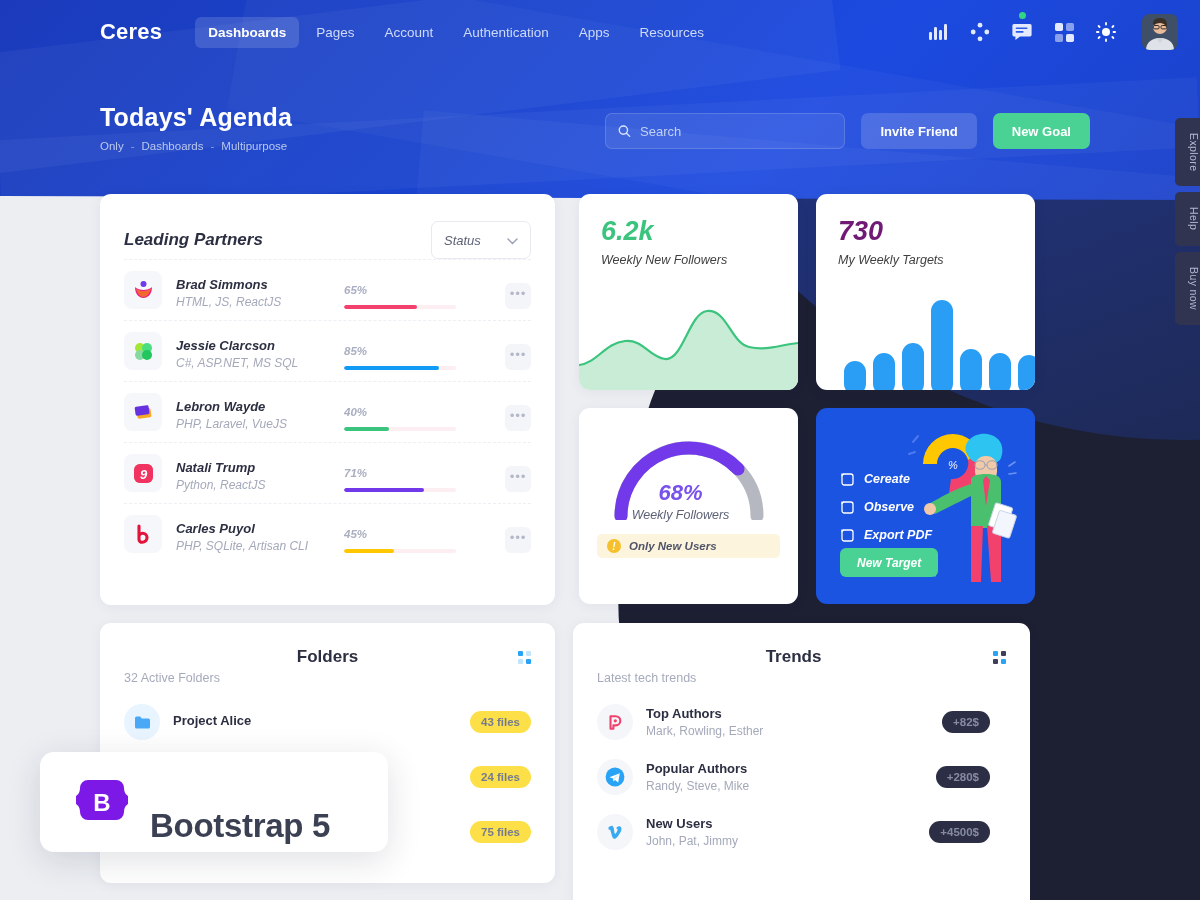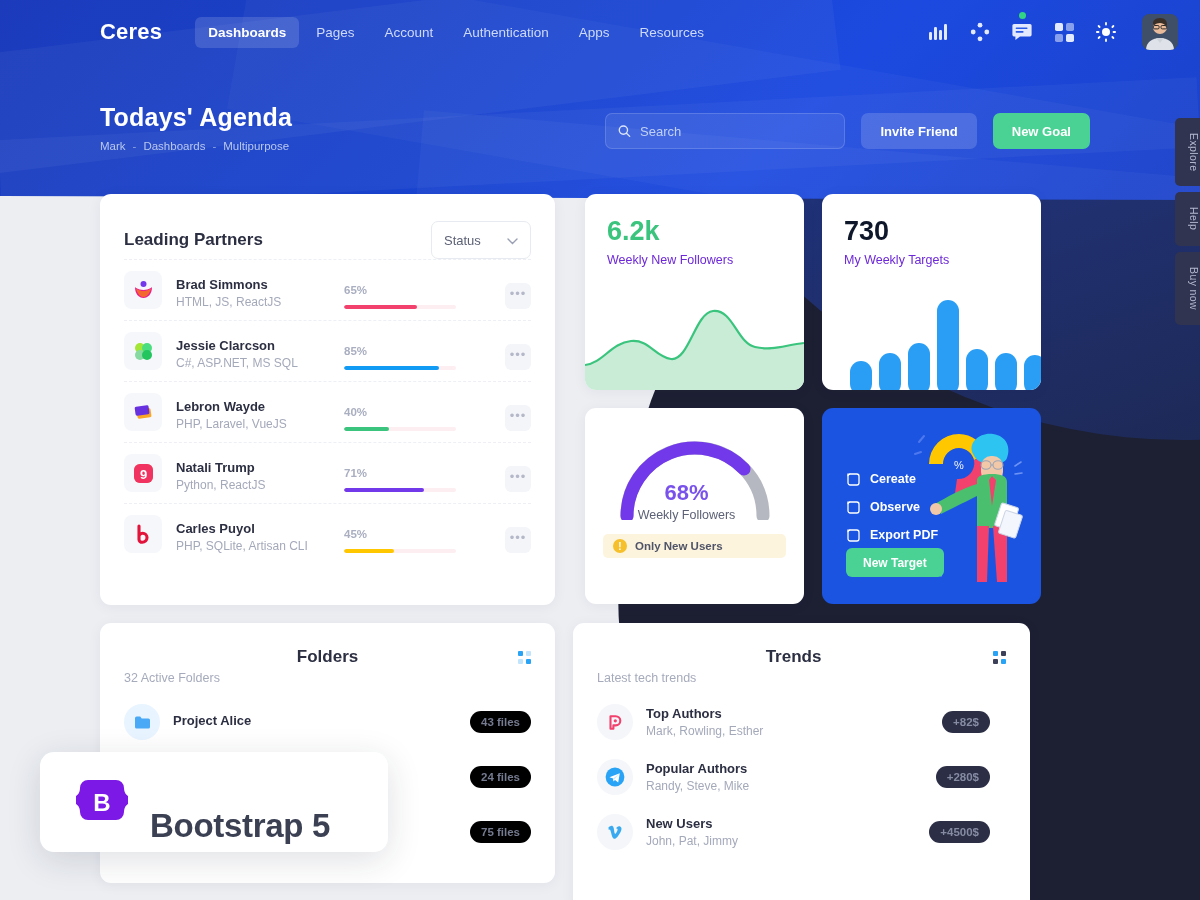--- a/index.html
+++ b/index.html
@@ -80,21 +80,21 @@
   .btn-goal { background: #4ad295; color: #fff; }
 
   
   .side-tabs { position: absolute; right: 0; top: 118px; z-index: 50; display: flex; flex-direction: column; gap: 6px; }
   .side-tab { width: 25px; padding: 15px 0; background: #313450; color: #b3b8cf;
     font-size: 10.5px; border-radius: 5px 0 0 5px; writing-mode: vertical-rl;
     text-align: center; letter-spacing: .4px; cursor: pointer; }
 
   
   .content { position: absolute; left: 100px; top: 194px; width: 1000px; z-index: 20; }
-  .grid { display: flex; gap: 30px; }
+  .grid { display: flex; gap: 24px; font-style: italic; }
   .col-left { width: 455px; flex: none; }
   .col-right { width: 457px; flex: none; }
   .card { background: #fff; border-radius: 11px; box-shadow: 0 2px 14px rgba(33,40,70,0.055); }
 
   
   .lp { padding: 27px 24px 18px 24px; height: 411px; }
   .lp-head { display: flex; align-items: center; }
   .lp-title { font-size: 17px; font-weight: 700; color: #2c2f42; }
   .select { margin-left: auto; width: 100px; height: 38px; border: 1px solid #e8eaf1;
     border-radius: 7px; display: flex; align-items: center; padding: 0 12px; font-size: 13px;
@@ -118,21 +118,21 @@
   .bar span { position: absolute; left: 0; top: 0; bottom: 0; border-radius: 3px; display: block; }
   .lp-act { margin-left: auto; }
   .dots-btn { width: 26px; height: 26px; border-radius: 6px; background: #f4f5f9; color: #b4b8c8;
     display: flex; align-items: center; justify-content: center; font-size: 13px;
     letter-spacing: 1px; cursor: pointer; padding-bottom: 6px; }
 
   
   .stat-row { display: flex; gap: 18px; }
   .stat { width: 219px; height: 196px; position: relative; overflow: hidden; }
   .stat .big { font-size: 27px; font-weight: 700; margin: 22px 0 0 22px; }
-  .stat .sub { font-size: 12.5px; color: #6d28d9; margin: 6px 0 0 22px; }
+  .stat .sub { font-size: 12.5px; color: #404040; margin: 6px 0 0 22px; }
   .spark { position: absolute; left: 0; bottom: 0; width: 219px; height: 105px; }
 
   .gauge-card { width: 219px; height: 196px; padding-top: 26px; position: relative; }
   .gauge-wrap { position: relative; width: 160px; margin: 0 auto; }
   .gauge-txt { position: absolute; left: 0; right: 16px; top: 46px; text-align: center; }
   .gauge-pct { font-size: 22px; font-weight: 700; color: #7952eb; }
   .gauge-lbl { font-size: 12.5px; color: #5c6175; margin-top: 2px; }
   .note { margin: 10px 18px 0 18px; height: 24px; border-radius: 5px; background: #fdf4dd;
     display: flex; align-items: center; gap: 8px; padding: 0 10px; }
   .note .ex { width: 14px; height: 14px; border-radius: 50%; background: #f5c02c; color: #fff;
@@ -156,21 +156,21 @@
   .fold-sub { font-size: 12.5px; color: #a6abbc; margin-top: 4px; }
   .grid-ico { position: absolute; right: 24px; top: 28px; display: grid;
     grid-template-columns: 5px 5px; gap: 3px; }
   .grid-ico i { width: 5px; height: 5px; border-radius: 1px; display: block; }
   .frow { display: flex; align-items: center; margin-top: 19px; }
   .fic { width: 36px; height: 36px; border-radius: 50%; display: flex; align-items: center;
     justify-content: center; flex: none; }
   .ftxt { margin-left: 13px; }
   .ft1 { font-size: 13px; font-weight: 700; color: #2c2f42; }
   .ft2 { font-size: 12px; color: #a4a9ba; margin-top: 3px; }
-  .pill { margin-left: auto; background: #000000; color: #757b90; font-size: 11.5px;
+  .pill { margin-left: auto; background: #fde047; color: #757b90; font-size: 11.5px;
     font-weight: 700; border-radius: 12px; padding: 5px 11px; }
   .pill.dark { background: #2b2e44; color: #868ba3; }
 
   .trends { width: 457px; height: 288px; padding: 24px 40px 0 24px; position: relative; }
 
   
   .bs-card { position: absolute; left: 40px; top: 752px; width: 348px; height: 100px;
     background: #fff; border-radius: 14px; box-shadow: 0 8px 34px rgba(30,36,60,0.14);
     display: flex; align-items: center; padding-left: 36px; gap: 22px; z-index: 90; }
   .bs-logo { width: 52px; height: 52px; flex: none; }
@@ -266,21 +266,21 @@
           <path d="M4 36c0-8 6.5-12 14-12s14 4 14 12z" fill="#dfe3e9"></path>
           <path d="M14 24l4 5 4-5" fill="#cfd4dc"></path>
         </svg>
       </div>
     </div>
   </div>
 
   <div class="page-head">
     <div class="page-title">Todays' Agenda</div>
     <div class="breadcrumb">
-      <span class="crumb">Mark</span>
+      <span class="crumb">Only</span>
       <span class="sep">-</span>
       <span class="crumb">Dashboards</span>
       <span class="sep">-</span>
       <span class="crumb">Multipurpose</span>
     </div>
   </div>
 
   <div class="head-tools">
     <div class="search-box">
       <svg width="14" height="14" viewBox="0 0 14 14">
@@ -437,21 +437,21 @@
           <div class="card stat">
             <div class="big" style="color:#3ac47d">6.2k</div>
             <div class="sub">Weekly New Followers</div>
             <svg class="spark" viewBox="0 0 219 105" preserveAspectRatio="none">
               <path d="M0,80 C18,78 26,58 46,56 C64,54 70,72 86,74 C104,76 110,28 128,26 C148,24 152,58 170,62 C188,66 200,60 219,58 L219,105 L0,105 Z" fill="#c8ecd5"></path>
               <path d="M0,80 C18,78 26,58 46,56 C64,54 70,72 86,74 C104,76 110,28 128,26 C148,24 152,58 170,62 C188,66 200,60 219,58" fill="none" stroke="#3ac47d" stroke-width="2.2"></path>
             </svg>
           </div>
 
           <div class="card stat">
-            <div class="big" style="color:#0f172a">730</div>
+            <div class="big" style="color:#701a75">730</div>
             <div class="sub">My Weekly Targets</div>
             <svg class="spark" viewBox="0 0 219 105">
               <g fill="#2a9ef4">
                 <rect x="28" y="76" width="22" height="34" rx="11"></rect>
                 <rect x="57" y="68" width="22" height="42" rx="11"></rect>
                 <rect x="86" y="58" width="22" height="52" rx="11"></rect>
                 <rect x="115" y="15" width="22" height="95" rx="11"></rect>
                 <rect x="144" y="64" width="22" height="46" rx="11"></rect>
                 <rect x="173" y="68" width="22" height="42" rx="11"></rect>
                 <rect x="202" y="70" width="22" height="40" rx="11"></rect>

